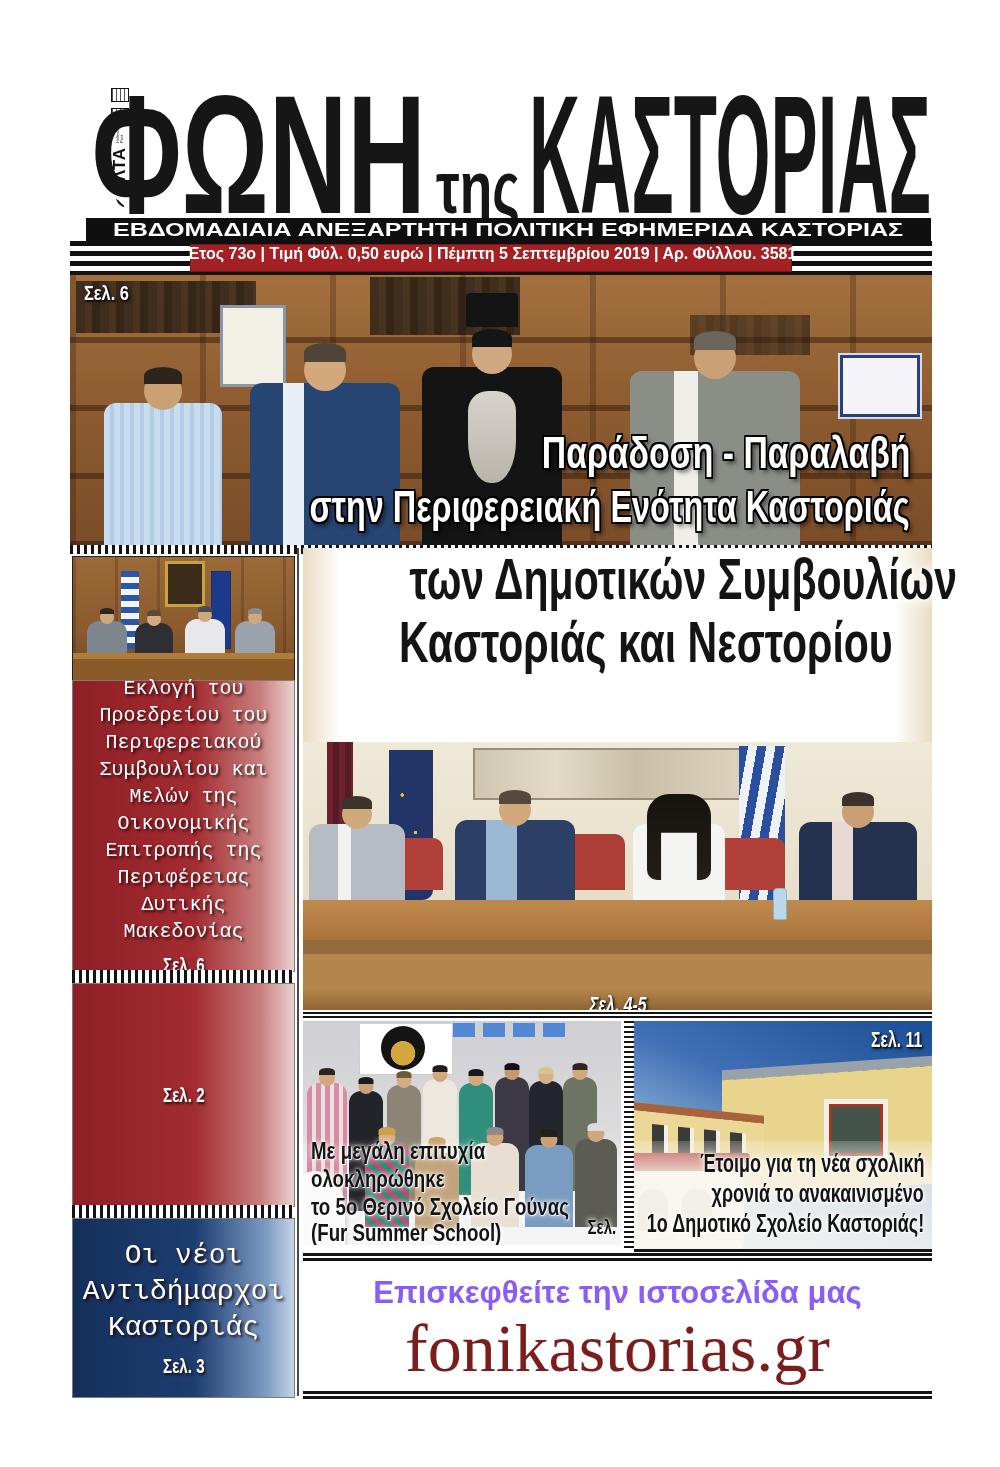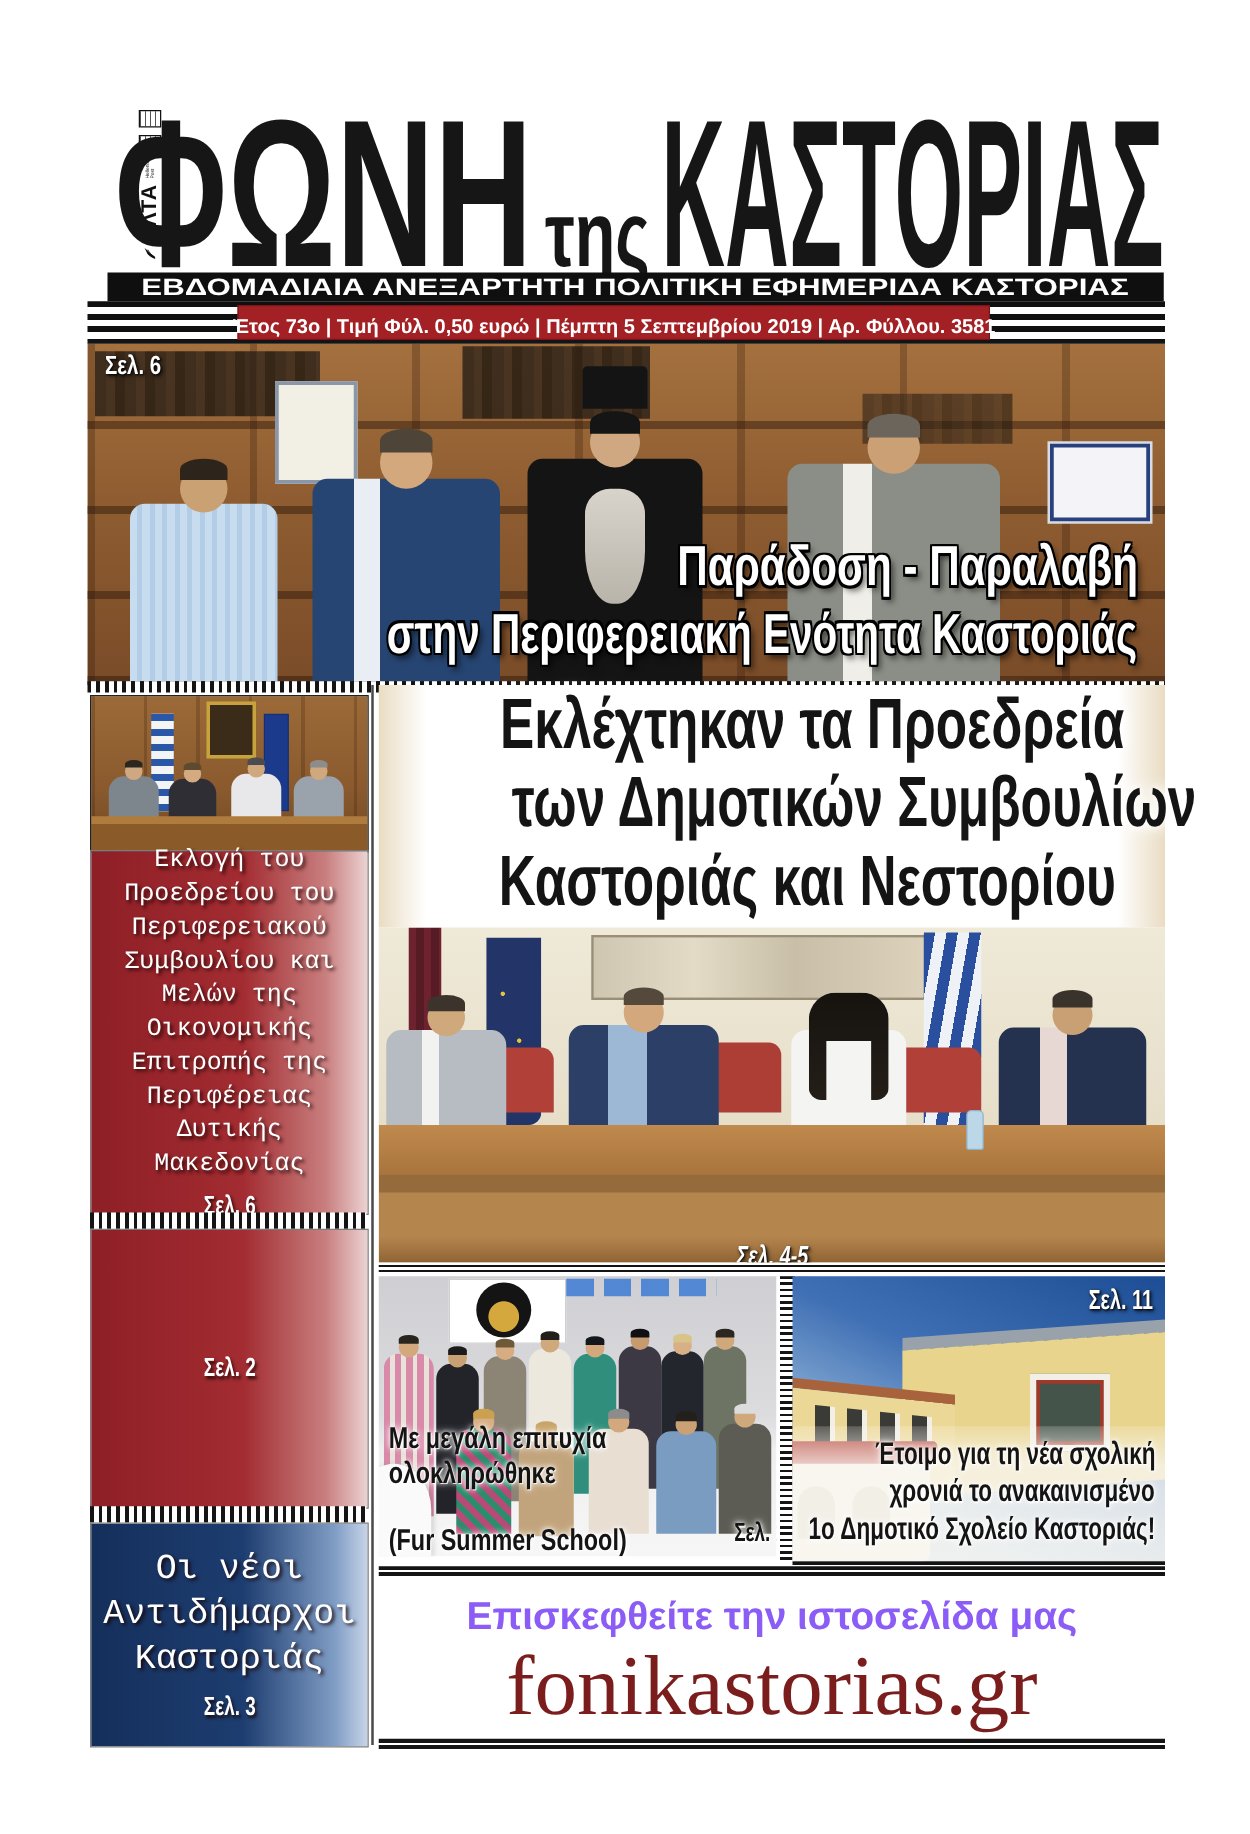--- a/index.html
+++ b/index.html
@@ -16,21 +16,21 @@
   #elta .bird{width:22px;height:20px;}
   #elta .elta-word{font-weight:bold;font-size:17px;color:#111;letter-spacing:1px;}
   #elta .elta-sub{font-size:4px;color:#111;line-height:1.1;}
   #elta .stampbox{width:26px;height:16px;border:1px solid #111;margin-left:2px;
         background:repeating-linear-gradient(180deg,#555 0 1px,transparent 1px 4px);}
   #masthead-svg{left:92px;top:86px;}
   #subtitle-bar{left:86px;top:218px;width:845px;height:23px;background:#0f0f0f;}
   #stripes-band{left:70px;top:241px;width:862px;height:31px;
         background:repeating-linear-gradient(180deg,#101010 0 5px,#ffffff 5px 10px);}
   #date-bar{left:190px;top:244px;width:600px;height:26px;background:#a32024;border:1px solid #7d1418;
-        display:flex;align-items:flex-end;justify-content:center;color:#fff;font-weight:bold;
+        display:flex;align-items:flex-start;justify-content:center;color:#fff;font-weight:bold;
         font-size:16px;white-space:nowrap;}
 
   
   #top-photo{left:70px;top:272px;width:862px;height:270px;overflow:hidden;
         border-top:3px solid #141414;border-bottom:3px solid #141414;
         background:
           repeating-linear-gradient(180deg,transparent 0 62px,rgba(40,20,8,.45) 62px 68px),
           repeating-linear-gradient(90deg,rgba(50,25,8,.28) 0 6px,transparent 6px 130px),
           linear-gradient(180deg,#a4703e 0%,#8f5d31 45%,#7a4c28 100%);}
   .books{position:absolute;background:repeating-linear-gradient(90deg,#2e2218 0 9px,#3a2a1c 9px 16px,#241a10 16px 24px);opacity:.85;}
@@ -186,21 +186,20 @@
   <div class="abs side-box" id="blue-box" style="top:1218px;height:178px;">
     <div class="side-text">Οι νέοι Αντιδήμαρχοι Καστοριάς</div>
     <div class="side-label">
       <span class="cond">Σελ. 3</span>
     </div>
   </div>
 
   <div class="abs" id="vline"></div>
 
   <div class="abs" id="headline-block">
-    <div class="hl"><span class="cond">Εκλέχτηκαν τα Προεδρεία</span></div>
     <div class="hl"><span class="cond">των Δημοτικών Συμβουλίων</span></div>
     <div class="hl"><span class="cond">Καστοριάς και Νεστορίου</span></div>
   </div>
 
   <div class="abs" id="main-photo">
     <div class="abs" style="left:24px;top:0;width:26px;height:168px;background:repeating-linear-gradient(90deg,#6e2230 0 6px,#571b26 6px 12px);"></div>
     <div class="abs" style="left:170px;top:6px;width:268px;height:48px;background:linear-gradient(90deg,#cfc6b2,#e3dbc6 30%,#c9bfa8 60%,#ddd3bc);border:2px solid #9a8f76;"></div>
     <div class="abs" style="left:86px;top:8px;width:44px;height:150px;background:#223468;border-radius:0 0 10px 10px;
          background-image:radial-gradient(circle at 30% 30%,#e8c23c 1.5px,transparent 2px),radial-gradient(circle at 60% 55%,#e8c23c 1.5px,transparent 2px);"></div>
     <div class="abs" style="left:436px;top:4px;width:46px;height:160px;background:repeating-linear-gradient(100deg,#2a4f9e 0 9px,#eef2f6 9px 18px);border-radius:0 0 8px 8px;"></div>
@@ -243,20 +242,21 @@
     <div class="fig" style="--hs:15px;--skin:#cfa87c;--hair:#2c2620;left:260px;top:56px;width:34px;height:114px;background:#6d7464;"></div>
     <div class="fig" style="--hs:17px;--skin:#d8ae84;--hair:#caa14e;left:62px;top:122px;width:44px;height:84px;background:repeating-linear-gradient(45deg,#b84a78 0 5px,#2c8c6c 5px 10px);"></div>
     <div class="fig" style="--hs:17px;--skin:#dcb48a;--hair:#c8a468;left:112px;top:132px;width:44px;height:76px;background:#c2a47c;"></div>
     <div class="fig" style="--hs:17px;--skin:#d2a87c;--hair:#8c8c8c;left:168px;top:122px;width:48px;height:84px;background:#e8ded2;"></div>
     <div class="fig" style="--hs:17px;--skin:#caa074;--hair:#23201c;left:222px;top:124px;width:48px;height:82px;background:#7a9cc0;"></div>
     <div class="fig" style="--hs:17px;--skin:#cfa87c;--hair:#dcdcdc;left:272px;top:118px;width:42px;height:88px;background:#5c5c54;"></div>
     <div class="abs" style="left:-18px;top:150px;width:60px;height:74px;background:#fafafa;border-radius:50% 50% 0 0;box-shadow:2px 0 4px rgba(0,0,0,.15);"></div>
 
     <div class="abs black-caption" style="left:8px;top:116px;font-size:24px;"><span class="cond-l">Με μεγάλη επιτυχία</span></div>
     <div class="abs black-caption" style="left:8px;top:144px;font-size:24px;"><span class="cond-l">ολοκληρώθηκε</span></div>
+    <div class="abs black-caption" style="left:8px;top:172px;font-size:24px;"><span class="cond-l">το 5ο Θερινό Σχολείο Γούνας</span></div>
     <div class="abs black-caption" style="left:8px;top:198px;font-size:24px;"><span class="cond-l">(Fur Summer School)</span></div>
     <div class="abs black-caption" style="right:10px;bottom:6px;font-size:21px;"><span class="cond-r">Σελ. 13</span></div>
   </div>
 
   <div class="abs" id="vdivider"></div>
 
   <div class="abs" id="school-photo">
     <div class="abs" style="left:88px;top:52px;width:210px;height:118px;background:linear-gradient(180deg,#e8d48c 0 70%,#dcc67c 100%);transform:skewY(-4deg);box-shadow:0 -10px 0 #99a2ab;"></div>
     <div class="abs" style="left:190px;top:78px;width:54px;height:52px;background:#45544a;border:5px solid #f2efe6;box-shadow:inset 0 0 0 3px #a03828;"></div>
     <div class="abs" style="left:0px;top:96px;width:130px;height:78px;background:linear-gradient(180deg,#ecd896 0 78%,#dfca80 100%);transform:skewY(6deg);box-shadow:0 -8px 0 #a8633c;"></div>

